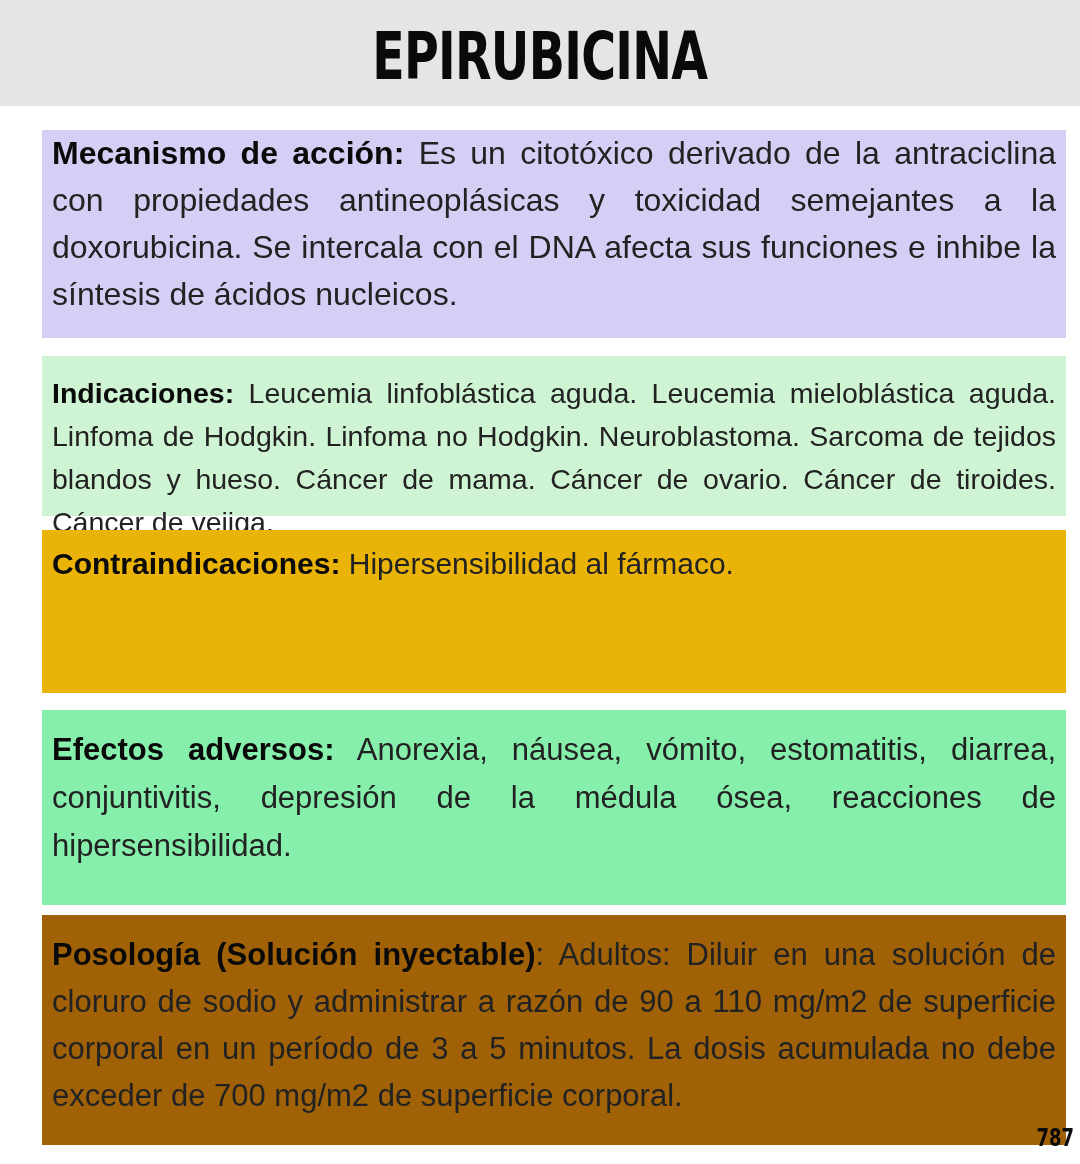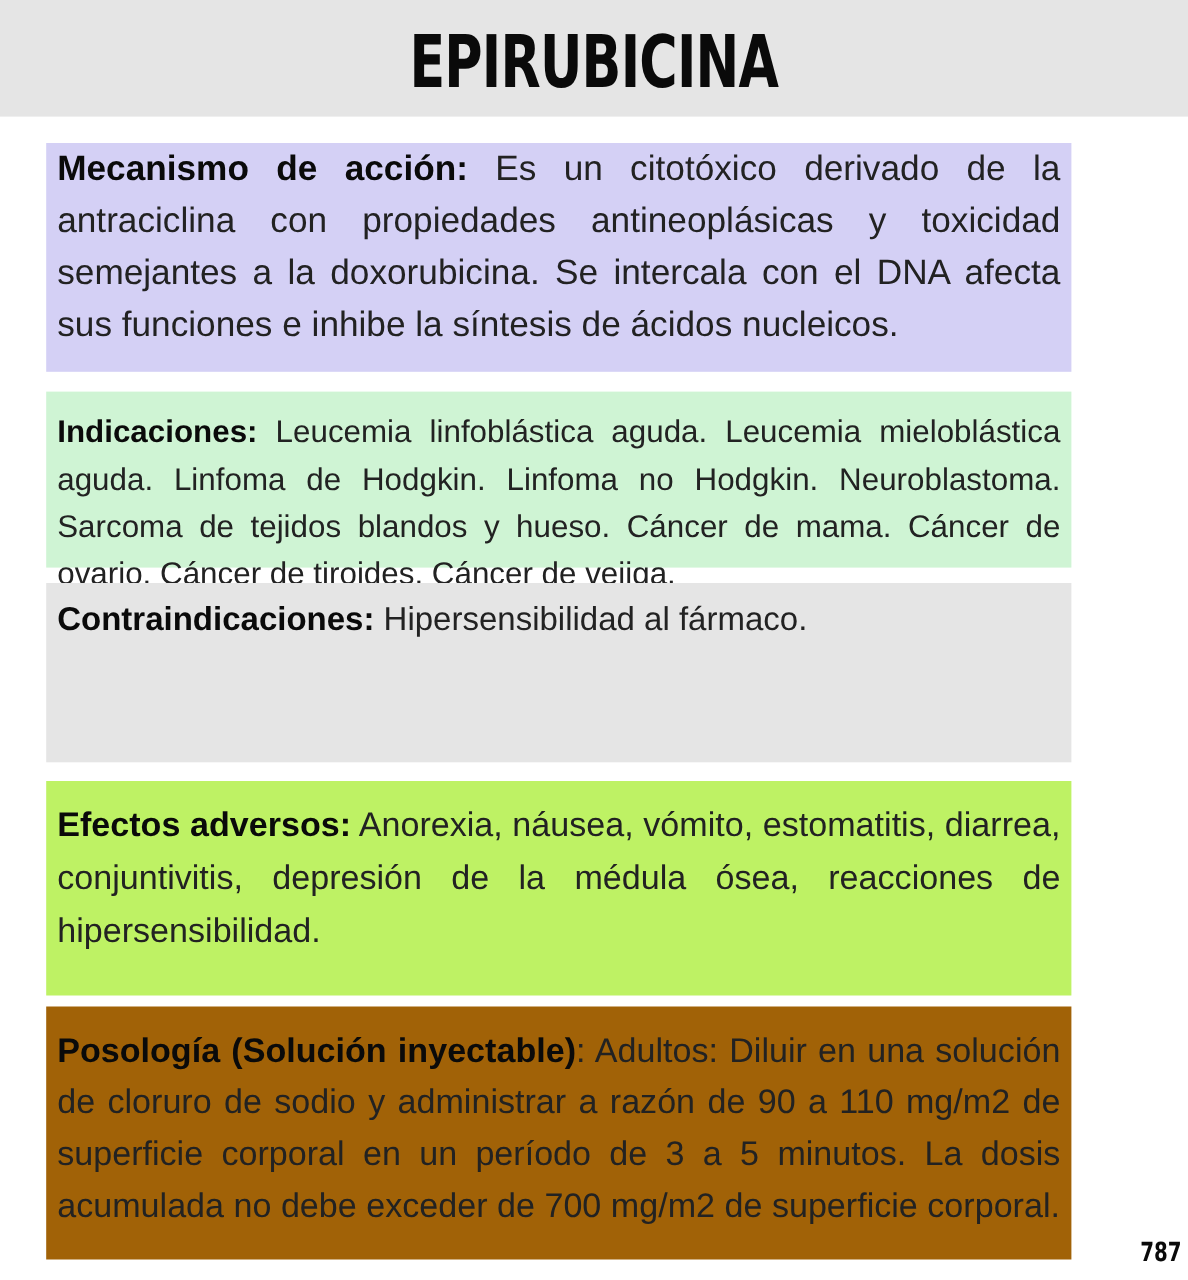--- a/index.html
+++ b/index.html
@@ -28,21 +28,21 @@
       font-weight: bold;
       font-size: 66px;
       letter-spacing: -1px;
       transform: scaleX(0.72);
       color: #0a0a0a;
       margin-top: 6px;
     }
     .box {
       position: absolute;
       left: 42px;
-      width: 932px;
+      width: 1024px;
       box-sizing: border-box;
       padding: 16px 10px 0 10px;
       text-align: justify;
       text-align-last: left;
     }
     .box p {
       margin: 0;
     }
     .b-mecanismo {
       top: 130px; height: 208px;
@@ -97,25 +97,25 @@
 </div>
 
 <div class="box b-mecanismo" style="background:#d4d0f5;">
   <p><span class="lbl">Mecanismo de acción:</span><span class="body-text"> Es un citotóxico derivado de la antraciclina con propiedades antineoplásicas y toxicidad semejantes a la doxorubicina. Se intercala con el DNA afecta sus funciones e inhibe la síntesis de ácidos nucleicos.</span></p>
 </div>
 
 <div class="box b-indicaciones" style="background:#cff4d4;">
   <p><span class="lbl">Indicaciones:</span><span class="body-text">  Leucemia linfoblástica aguda. Leucemia mieloblástica aguda. Linfoma de Hodgkin. Linfoma no Hodgkin. Neuroblastoma. Sarcoma de tejidos blandos y hueso. Cáncer de mama. Cáncer de ovario. Cáncer de tiroides. Cáncer de vejiga.</span></p>
 </div>
 
-<div class="box b-contra" style="background:#e5e5e5;">
+<div class="box b-contra" style="background:#eab308;">
   <p><span class="lbl">Contraindicaciones:</span><span class="body-text"> Hipersensibilidad al fármaco.</span></p>
 </div>
 
-<div class="box b-efectos" style="background:#bef264;">
+<div class="box b-efectos" style="background:#86efac;">
   <p><span class="lbl">Efectos adversos:</span><span class="body-text"> Anorexia, náusea, vómito, estomatitis, diarrea, conjuntivitis, depresión de la médula ósea, reacciones de hipersensibilidad.</span></p>
 </div>
 
 <div class="box b-posologia" style="background:#a16207;">
   <p><span class="lbl">Posología (Solución inyectable)</span><span class="body-text">: Adultos: Diluir en una solución de cloruro de sodio y administrar a razón de 90 a 110 mg/m2 de superficie corporal en un período de 3 a 5 minutos. La dosis acumulada no debe exceder de 700 mg/m2 de superficie corporal.</span></p>
 </div>
 
 <div class="page-number">787</div>
 
 </body></html>

